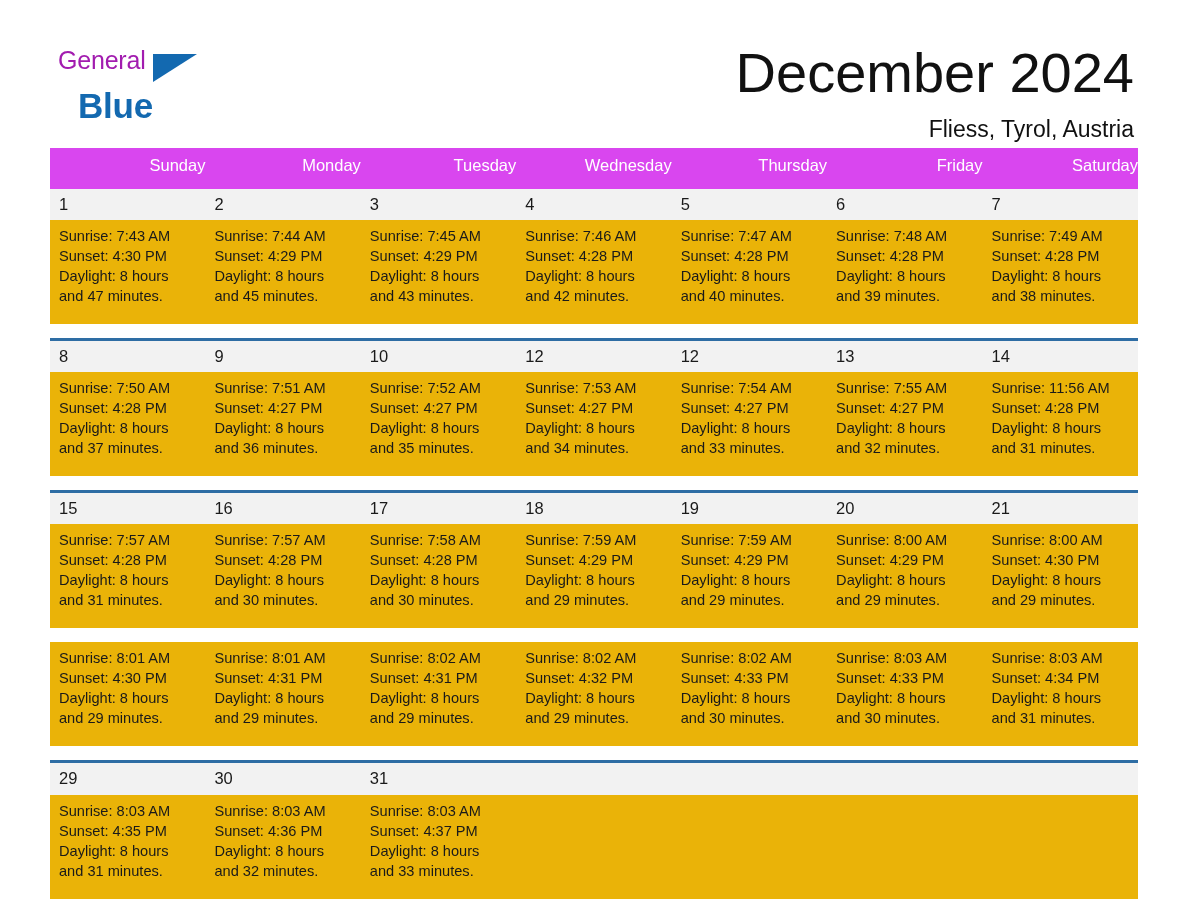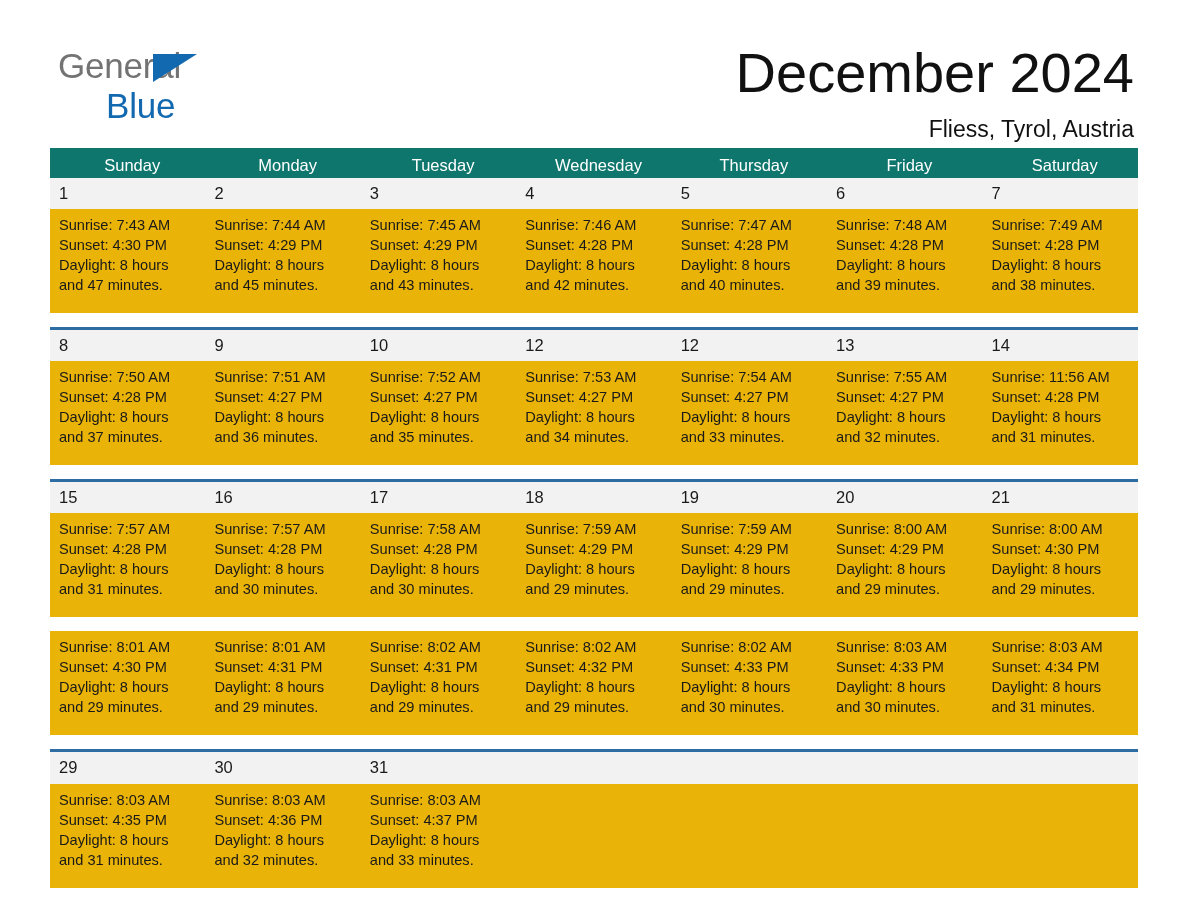--- a/index.html
+++ b/index.html
@@ -30,41 +30,42 @@
   .brand {
     position: absolute;
     left: 8px;
     top: 48px;
     line-height: 1;
     user-select: none;
   }
   .brand-row1 {
     position: relative;
     display: block;
-    font-size: 35px;
+    font-size: 25px;
     letter-spacing: -0.2px;
-    color: #737373;
+    color: #a21caf;
     height: 38px;
   }
   .brand-tri {
     position: absolute;
     left: 95px;
     top: 6px;
     width: 0;
     height: 0;
     border-left: 44px solid #1369b0;
     border-bottom: 28px solid transparent;
   }
   .brand-row2 {
     display: block;
     font-size: 35px;
     color: #1369b0;
-    margin-left: 48px;
+    margin-left: 20px;
     margin-top: 2px;
     letter-spacing: -0.2px;
+    font-weight: bold;
   }
   .title-block {
     position: absolute;
     right: 4px;
     top: 42px;
     text-align: right;
   }
   .cal-title {
     font-size: 56px;
     color: #111111;
@@ -78,26 +79,26 @@
     white-space: nowrap;
   }
 
   
   .calendar {
     width: 1088px;
     border-collapse: collapse;
     table-layout: fixed;
   }
   .dow-row th {
-    background: #0f766e;
+    background: #d946ef;
     color: #ffffff;
     font-weight: normal;
     font-size: 16.5px;
-    text-align: center;
-    padding: 8px 0 3px 9px;
+    text-align: right;
+    padding: 8px 0 14px 9px;
     height: 18px;
     vertical-align: middle;
   }
   .week-sep td {
     height: 14px;
     padding: 0;
     background: #ffffff;
   }
   .daynum-row td {
     background: #f2f2f2;

